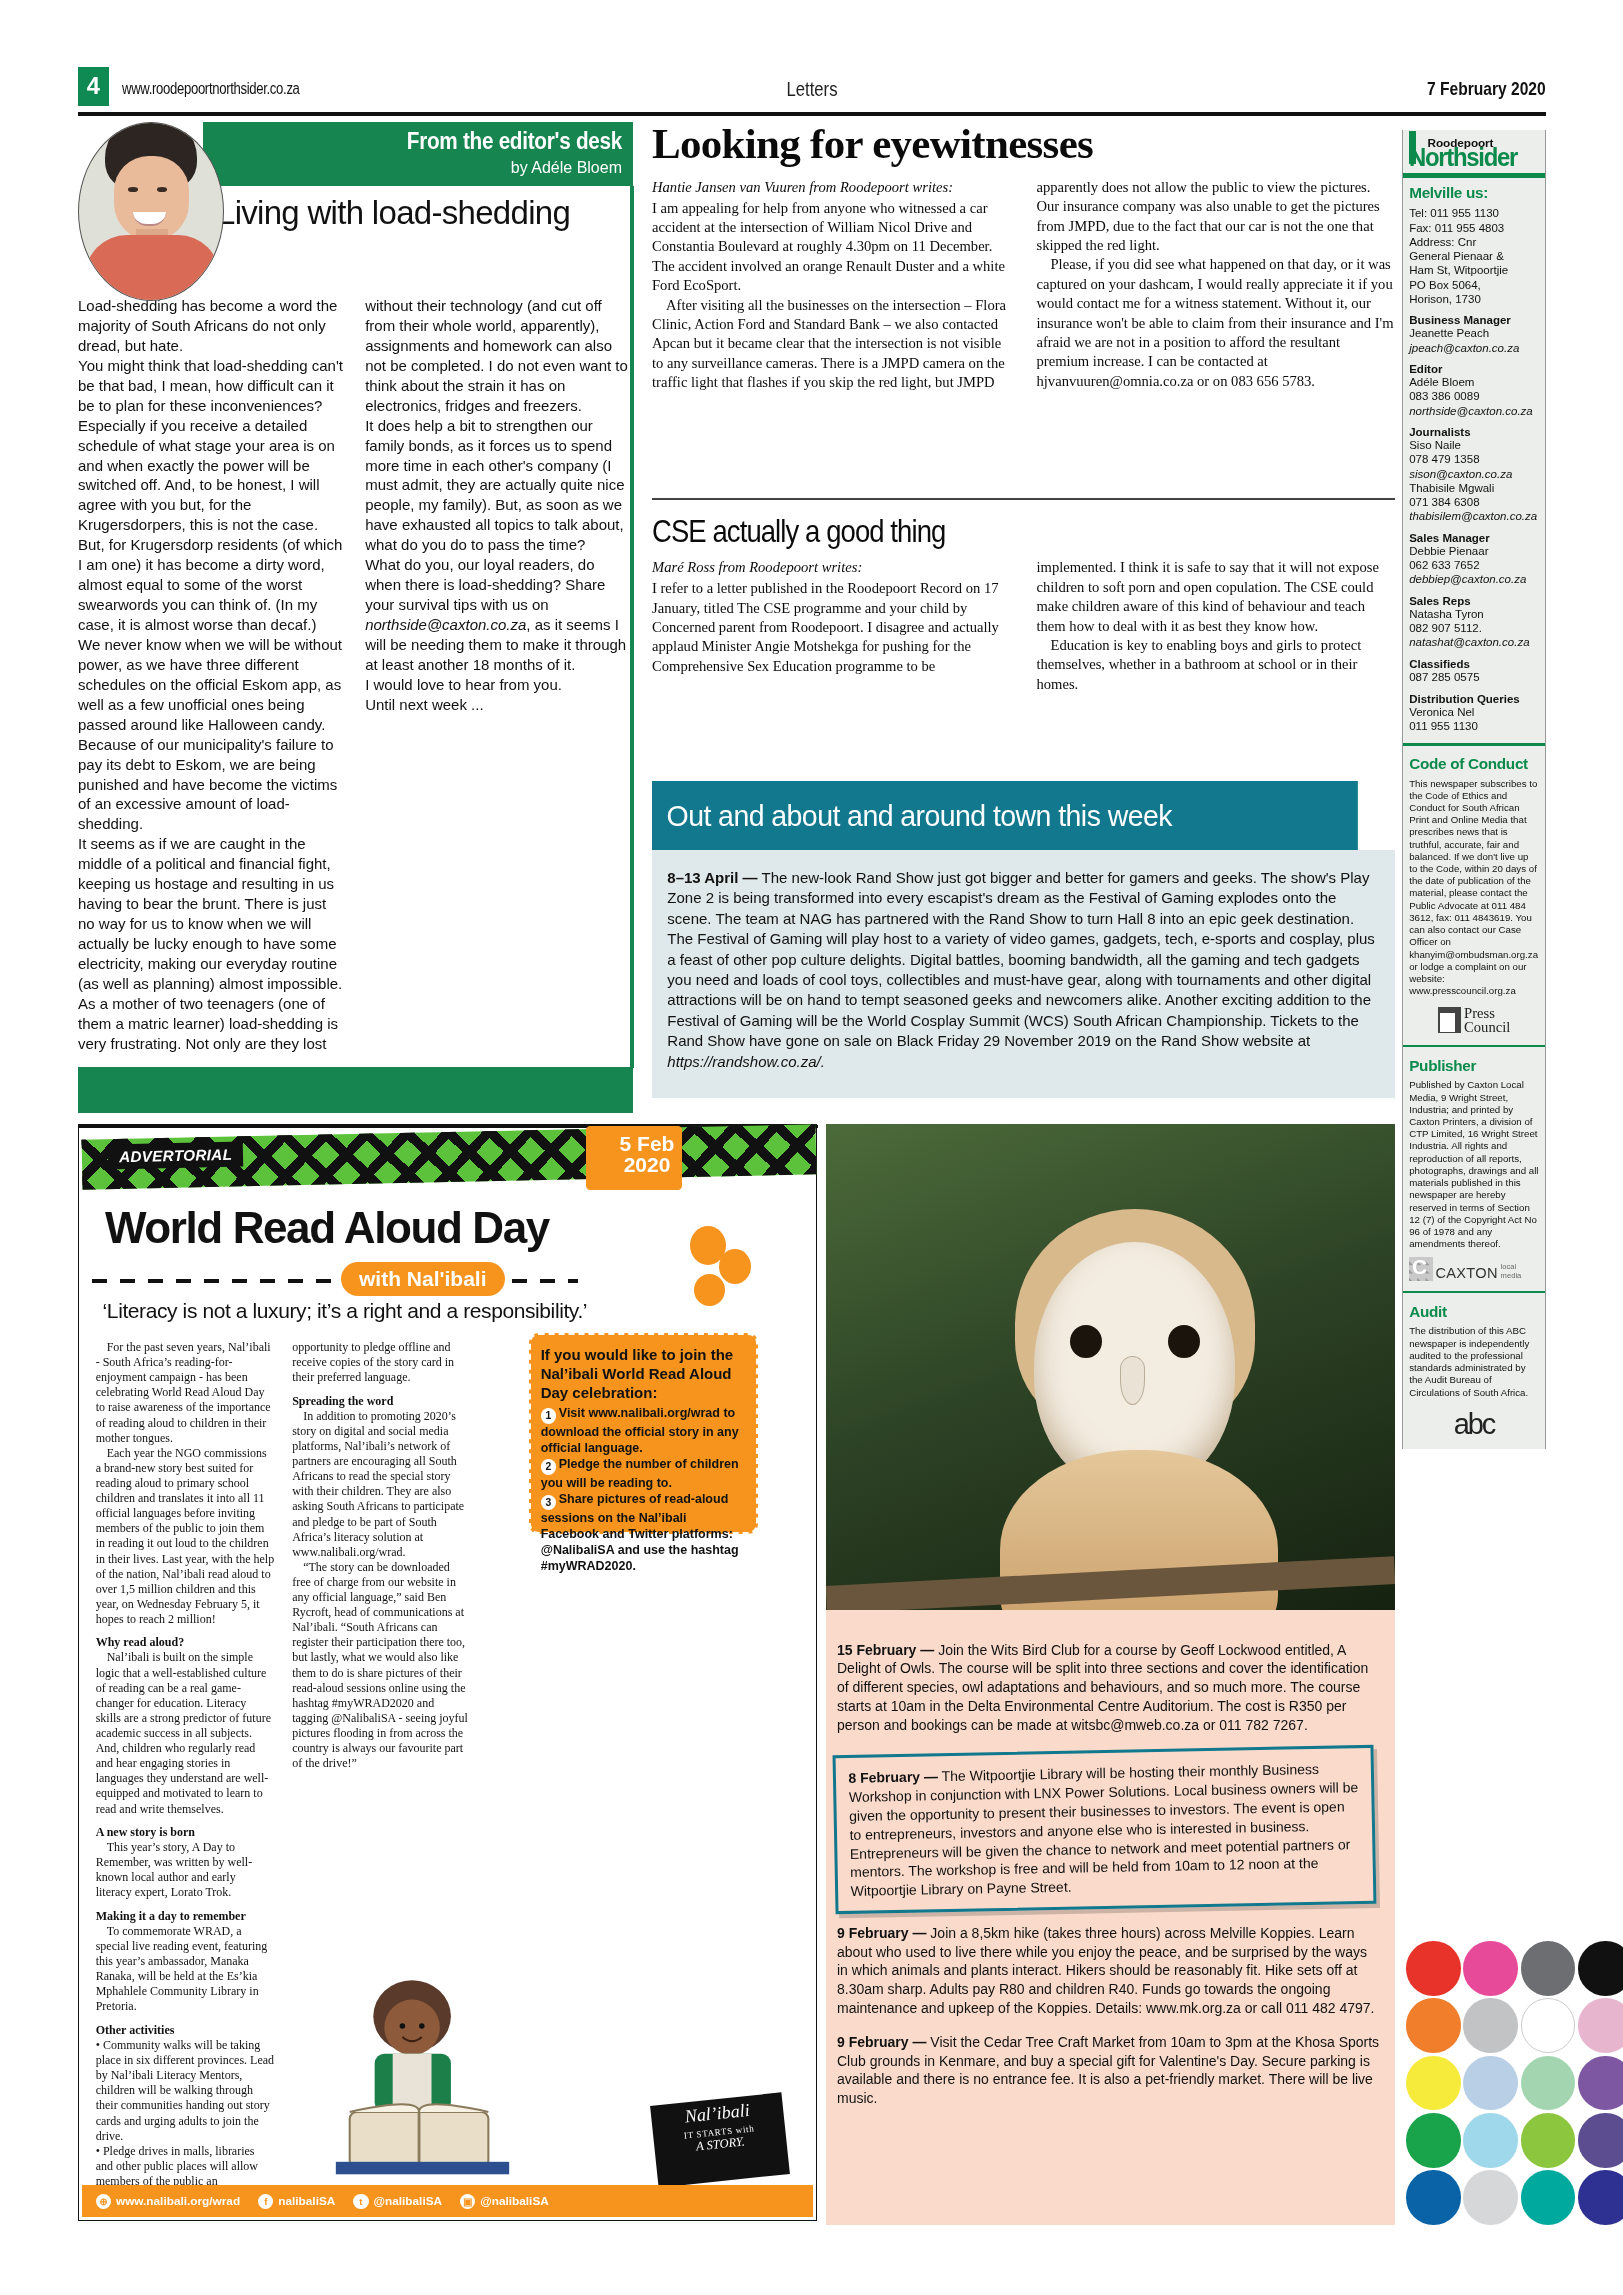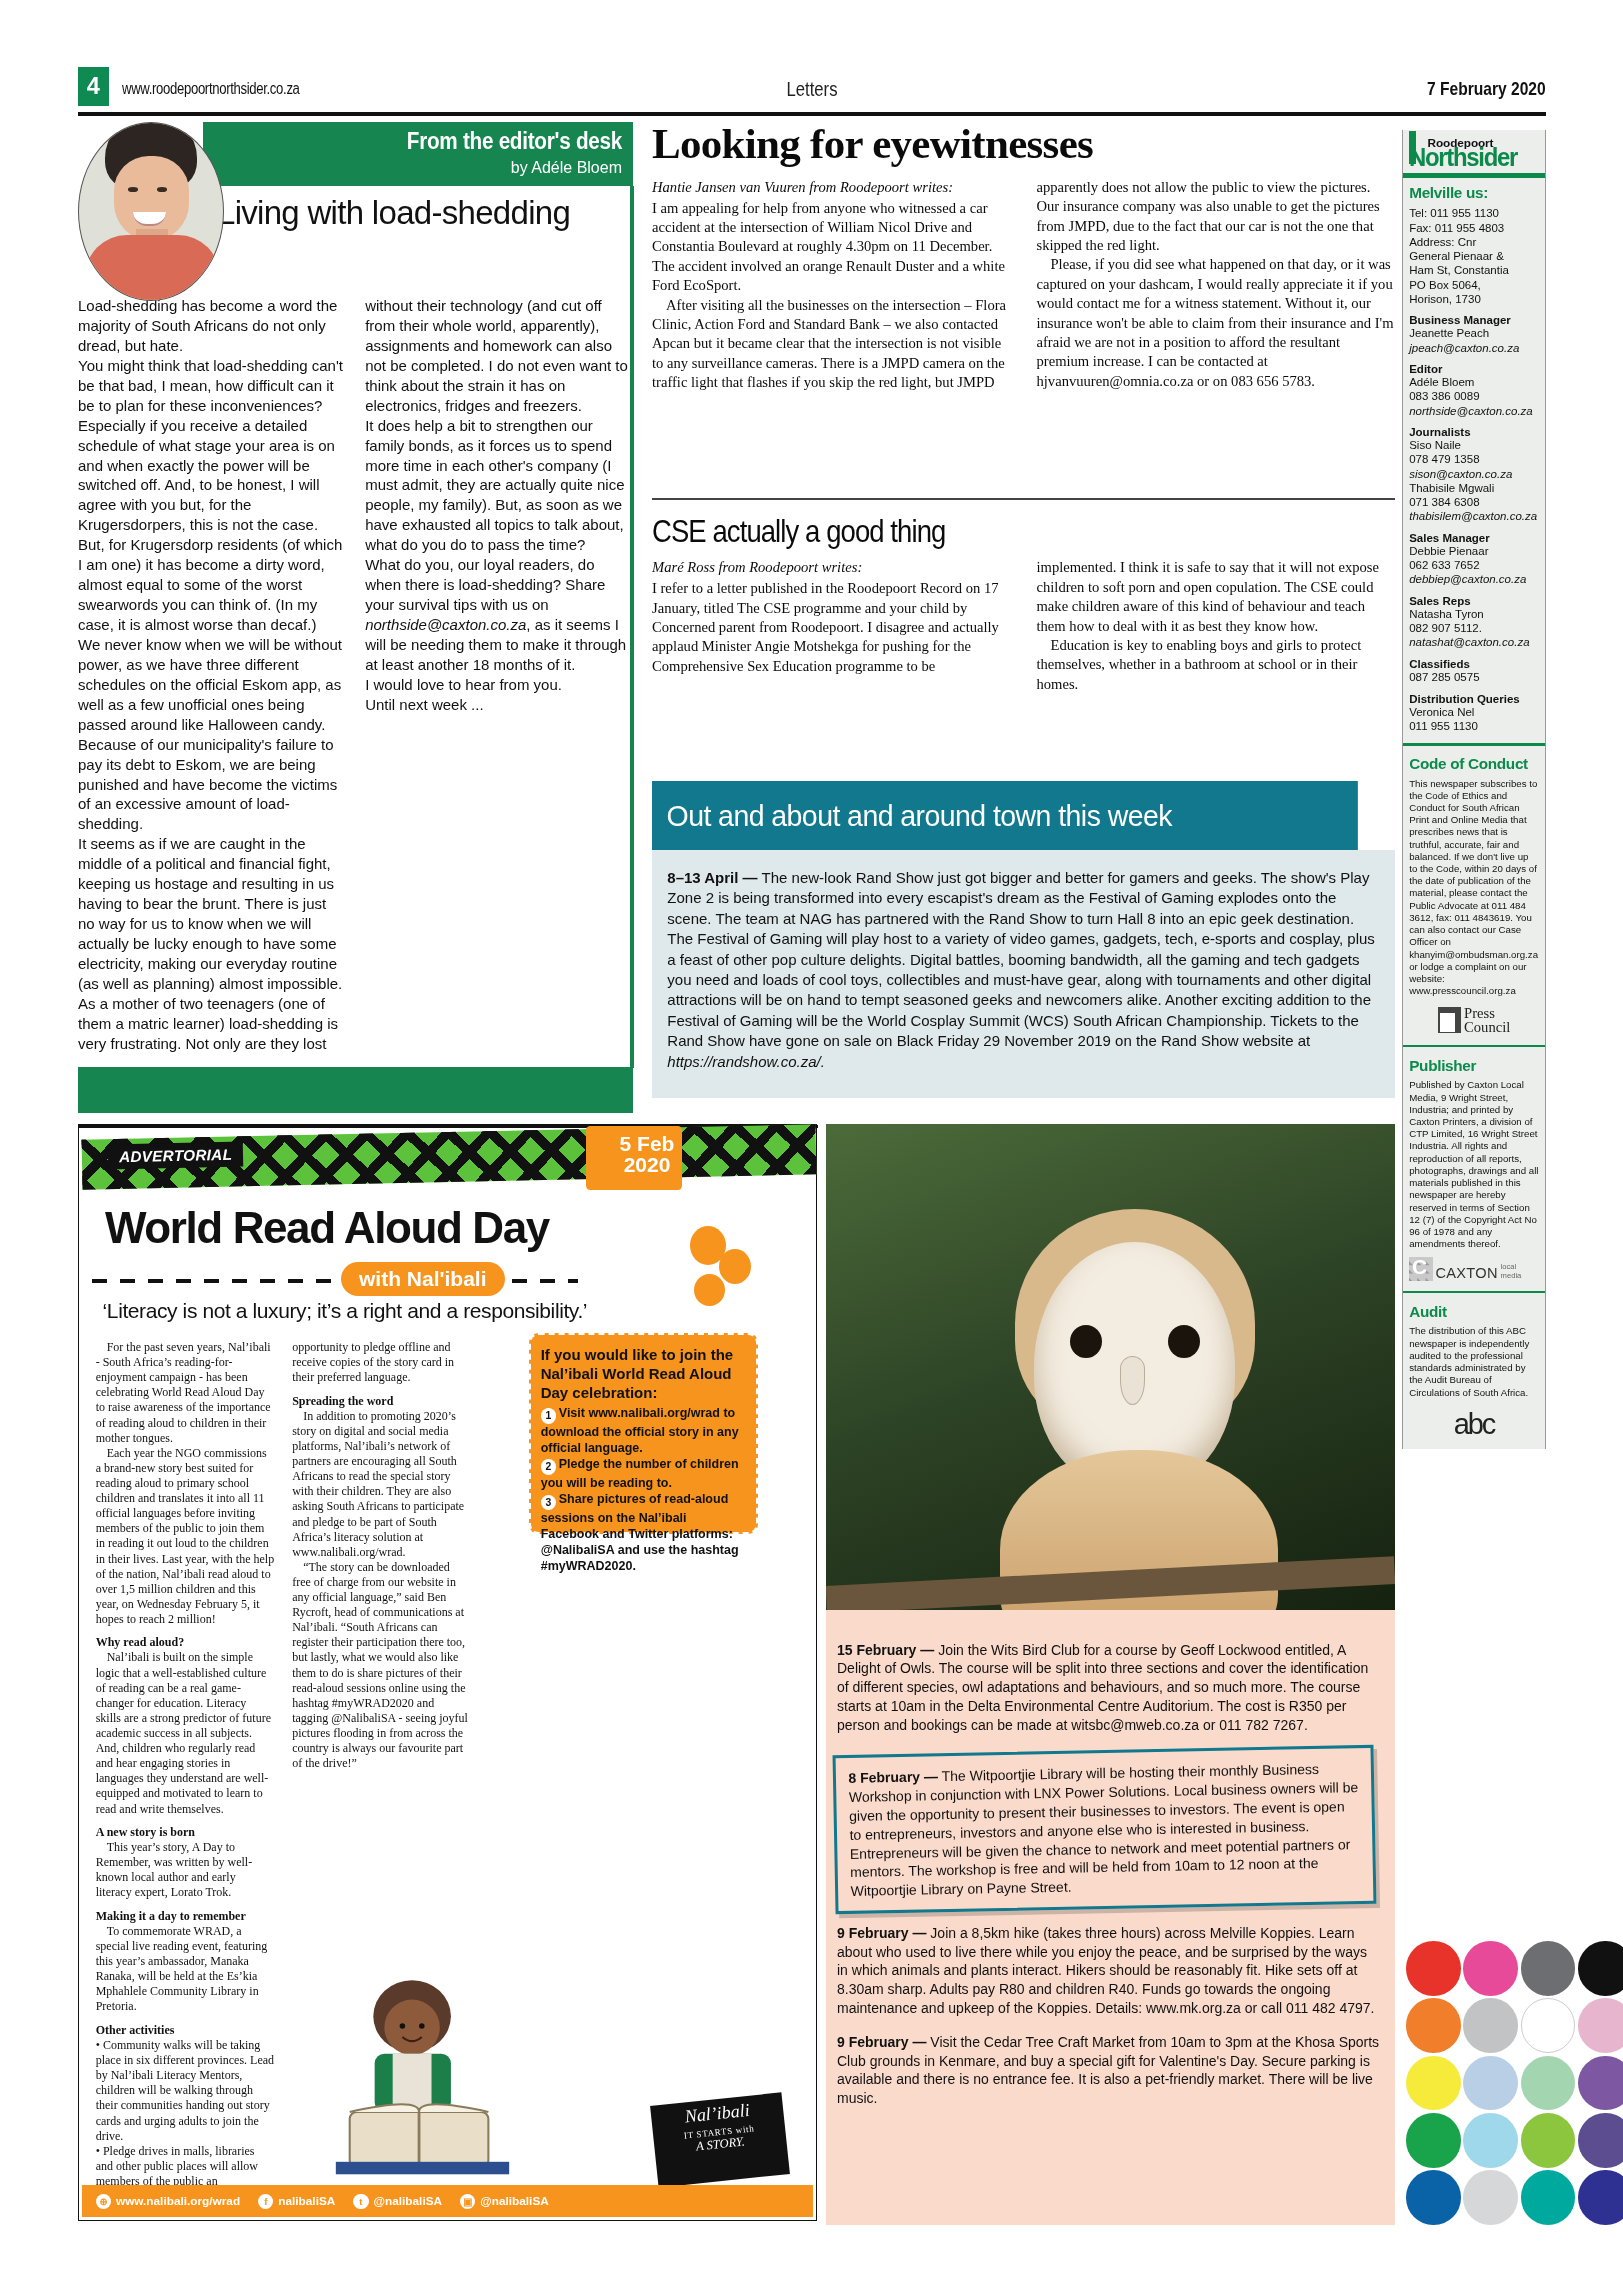--- a/index.html
+++ b/index.html
@@ -457,21 +457,21 @@
   </div>
   <div class="sb-greenrule"></div>
 
   <div class="sb-sec">
     <div class="sb-h">Melville us:</div>
     <div class="sb-t" id="contact-lines">
         <div>Tel: 011 955 1130</div>
         <div>Fax: 011 955 4803</div>
         <div>Address: Cnr</div>
         <div>General Pienaar &amp;</div>
-        <div>Ham St, Constantia</div>
+        <div>Ham St, Witpoortjie</div>
         <div>PO Box 5064,</div>
         <div>Horison, 1730</div>
       </div>
     <div id="staff-list">
         <div class="sb-sub">Business Manager</div>
         <div class="sb-t">Jeanette Peach</div>
         <div class="sb-i">jpeach@caxton.co.za</div>
         <div class="sb-sub">Editor</div>
         <div class="sb-t">Adéle Bloem</div>
         <div class="sb-t">083 386 0089</div>

